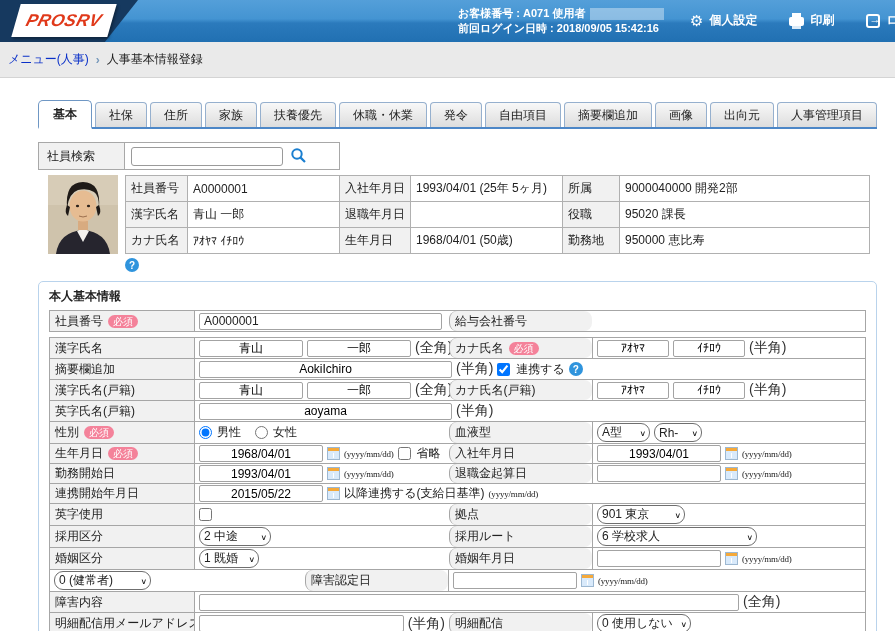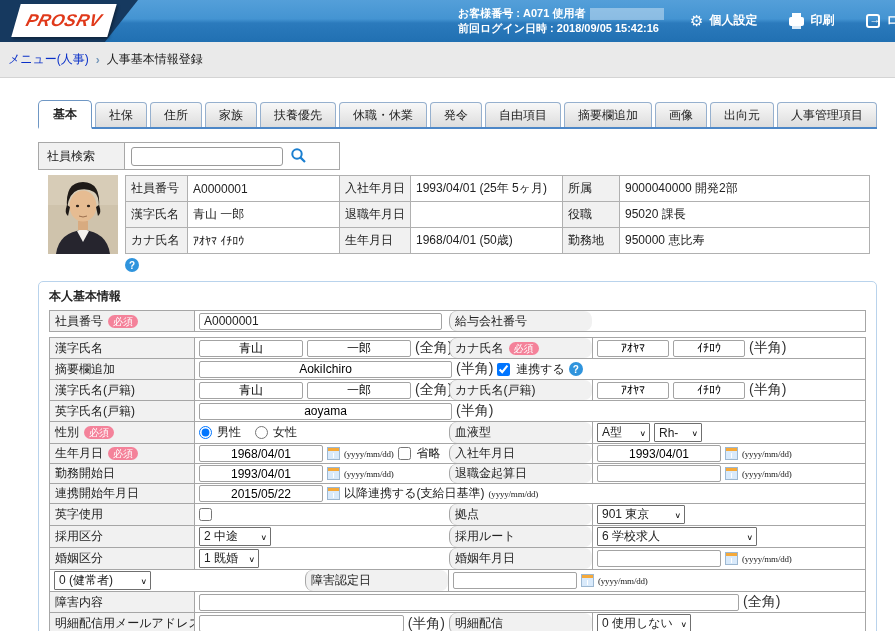--- a/index.html
+++ b/index.html
@@ -78,21 +78,21 @@
   .ffield2 { flex:1; }
   .fspan { flex:1; }
   .req { background:#f4829a; color:#fff; font-size:10px; border-radius:8px; padding:1px 5px; line-height:1.1; flex:none; }
 
   .ti { height:17px; border:1px solid #a3a3a3; border-radius:2px; font-size:12px; padding:0 3px; font-family:inherit;text-align:center; }
   .w104{width:104px} .w80{width:72px} .w225{width:253px} .wdate{width:124px} .w540{width:540px} .w220{width:220px}
   .robox { border:1px solid #a3a3a3; border-radius:2px; height:17px; display:flex; align-items:center; padding:0 4px; background:#fff; }
   .rob1{width:243px} .rob2{width:270px}
   .hint { font-size:14px; color:#333; }
   .dhint { font-size:9px; color:#222; font-family:"Liberation Serif","DejaVu Serif",serif; letter-spacing:-.2px; }
-  .sel { border:1px solid #6f6f6f; border-radius:1px; height:19px; background:#fff; display:inline-flex;
+  .sel { border:1px solid #6f6f6f; border-radius:9px; height:19px; background:#fff; display:inline-flex;
     align-items:center; justify-content:space-between; padding:0 3px 0 4px; cursor:pointer; flex:none; }
   .chev { font-size:9px; color:#111; transform:scaleY(.85); margin-left:4px; }
   .s52{width:53px}.s48{width:48px}.s88{width:88px}.s70{width:72px}.s148{width:160px}.s58{width:60px}.s95{width:97px}.s92{width:94px}
   input[type=checkbox], input[type=radio] { width:13px; height:13px; margin:0 2px 0 0; }
   .rlabel { display:inline-flex; align-items:center; gap:3px; margin-right:10px; }
   .ta { width:281px; height:45px; border:1px solid #a3a3a3; resize:none; font-family:inherit; font-size:12px; }
   .scrollcol { display:flex; flex-direction:column; justify-content:space-between; height:45px; font-size:9px; color:#999; line-height:1; }
   .taRow { align-items:flex-start; padding-top:2px; padding-bottom:2px; }
 </style>
 </head>

